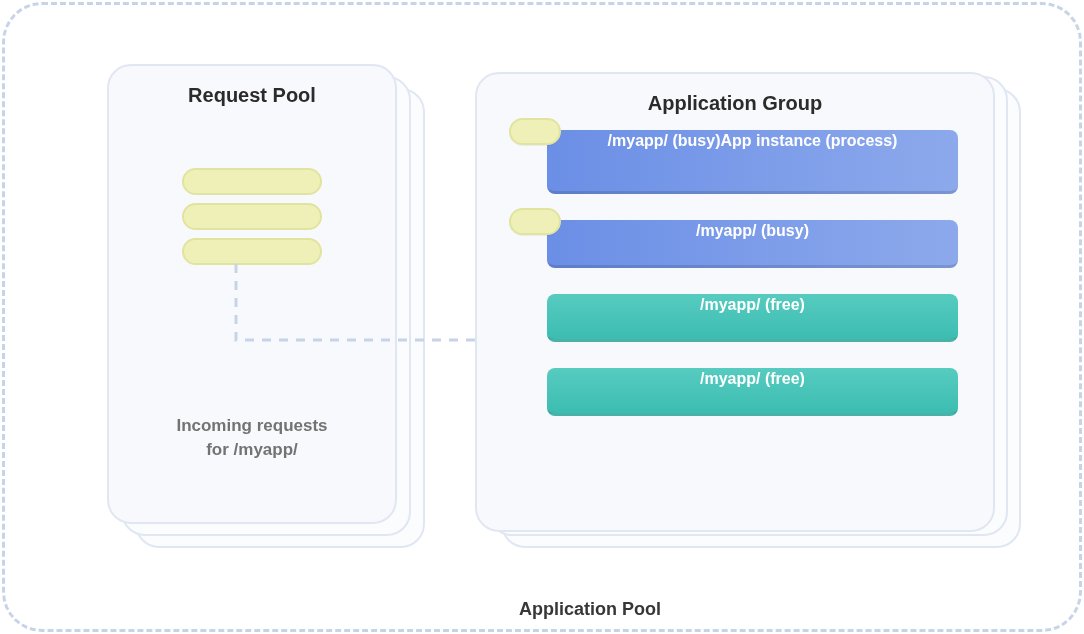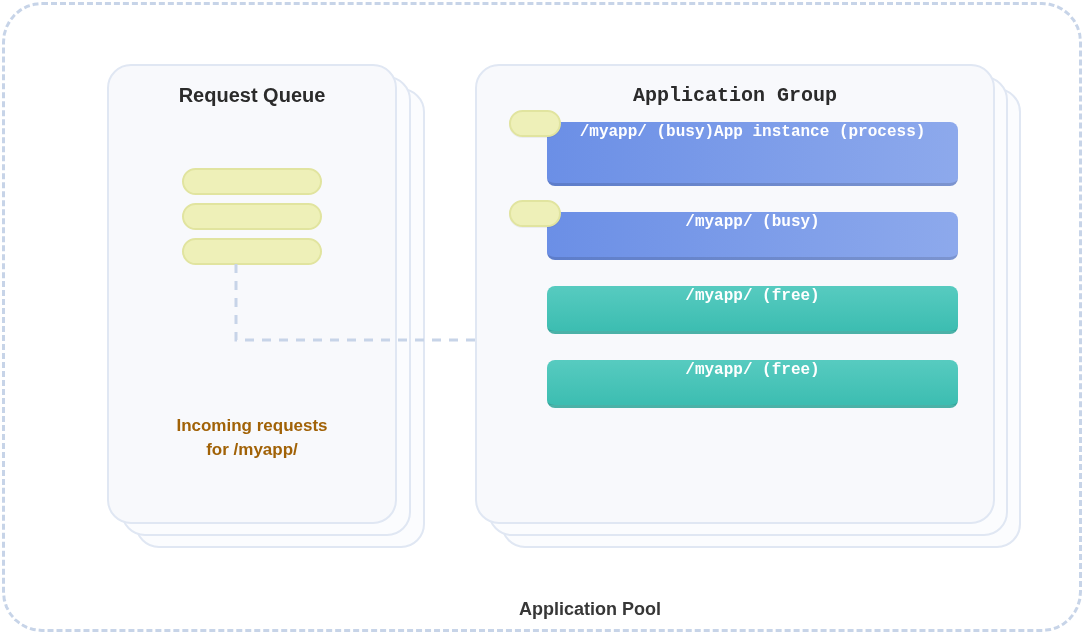--- a/index.html
+++ b/index.html
@@ -68,32 +68,32 @@
     background: #eef0b8;
     border: 2px solid #e1e49f;
     border-radius: 14px;
     margin-bottom: 8px;
   }
   .queue-caption {
     position: absolute;
     left: 0; right: 0;
     top: 348px;
     text-align: center;
-    color: #a16207;
+    color: #737373;
     font-size: 17px;
     font-weight: 600;
     line-height: 1.4;
   }
 
   
   .group-stack { left: 475px; top: 64px; width: 546px; height: 484px; }
   .group-stack .card { width: 520px; height: 460px; }
   .group-stack .c3 { left: 26px; top: 24px; }
   .group-stack .c2 { left: 13px; top: 12px; }
-  .group-stack .c1 { left: 0; top: 0; background: #f8f9fc; font-family: Liberation Mono, monospace; }
+  .group-stack .c1 { left: 0; top: 8px; background: #f8f9fc; }
 
   .group-title {
     position: absolute;
     left: 0; right: 0; top: 18px;
     text-align: center;
     font-size: 20px;
     font-weight: 700;
     color: #2b2b2b;
   }
   .instances {
@@ -147,21 +147,21 @@
 </head>
 <body>
 
 <div class="pool-border"></div>
 <div class="pool-label">Application Pool</div>
 
 <div class="stack queue-stack">
   <div class="card c3"></div>
   <div class="card c2"></div>
   <div class="card c1">
-    <div class="queue-title">Request Queue</div>
+    <div class="queue-title">Request Pool</div>
     <div class="queue-items">
       <div class="queue-pill"></div>
       <div class="queue-pill"></div>
       <div class="queue-pill"></div>
     </div>
     <div class="queue-caption">
       <div>Incoming requests</div>
       <div>for /myapp/</div>
     </div>
   </div>

